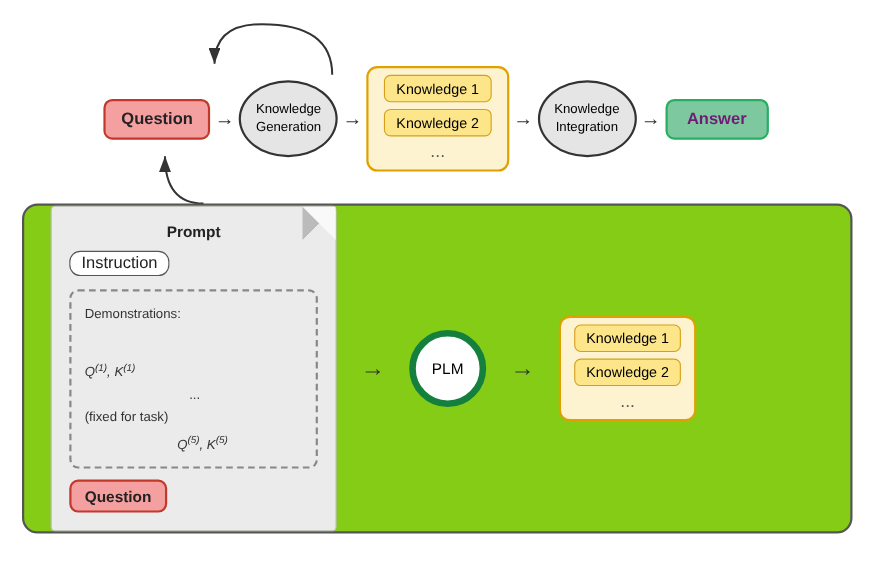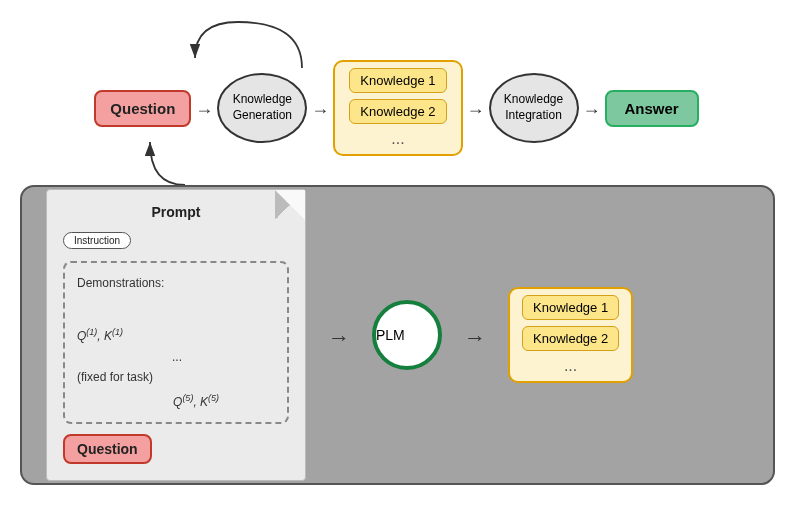--- a/index.html
+++ b/index.html
@@ -91,21 +91,21 @@
       color: #555;
     }
 
     .answer-box {
       background: #7ec8a0;
       border: 2px solid #27ae60;
       border-radius: 8px;
       padding: 8px 18px;
       font-size: 15px;
       font-weight: bold;
-      color: #000000;
+      color: #701a75;
     }
 
     
     .curved-arrow-svg {
       position: absolute;
       top: 0;
       left: 0;
       width: 100%;
       height: 100%;
       pointer-events: none;
@@ -113,21 +113,21 @@
 
     
     .bottom-panel {
       position: absolute;
       top: 185px;
       left: 20px;
       width: 755px;
       height: 300px;
       border: 2px solid #555;
       border-radius: 14px;
-      background: #a3a3a3;
+      background: #84cc16;
       display: flex;
       align-items: center;
       padding: 19px 24px;
       gap: 18px;
     }
 
     
     .prompt-card {
       background: #ebebeb;
       border: 1.5px solid #bbb;
@@ -167,21 +167,21 @@
       font-weight: bold;
       text-align: center;
       margin-bottom: 10px;
       color: #222;
     }
 
     .instruction-badge {
       border: 1.5px solid #555;
       border-radius: 10px;
       padding: 2px 10px;
-      font-size: 10px;
+      font-size: 15px;
       display: inline-block;
       background: #fff;
       margin-bottom: 12px;
       color: #222;
     }
 
     .demonstrations-box {
       border: 2px dashed #888;
       border-radius: 8px;
       padding: 10px 12px;
@@ -204,27 +204,27 @@
       border-radius: 8px;
       padding: 5px 12px;
       font-size: 14px;
       font-weight: bold;
       display: inline-block;
       color: #222;
     }
 
     
     .plm-oval {
-      border: 4px solid #15803d;
+      border: 6px solid #15803d;
       border-radius: 50%;
       width: 70px;
       height: 70px;
       display: flex;
       align-items: center;
-      justify-content: flex-start;
+      justify-content: center;
       font-size: 14px;
       background: #fff;
       flex-shrink: 0;
     }
 
     .generate-label {
       font-size: 13px;
       color: #222;
       text-align: center;
       line-height: 1.4;
@@ -316,21 +316,21 @@
         <span>Instruction</span>
       </div>
       <div class="demonstrations-box">
         <div style="display:flex; gap:8px;flex-direction:column;">
           <span style="white-space:nowrap;">Demonstrations:</span>
           <span class="demo-italic">Q<sup>(1)</sup>, K<sup>(1)</sup></span>
         </div>
         <div style="padding-left: 95px;">
           <span>...</span>
         </div>
-        <div style="display:flex; gap:20px;">
+        <div style="display:flex; gap:8px;">
           <span style="white-space:nowrap;">(fixed for task)</span>
           <span class="demo-italic">Q<sup>(5)</sup>, K<sup>(5)</sup></span>
         </div>
       </div>
       <div class="question-badge">
         <span>Question</span>
       </div>
     </div>
 
     <div class="arrow" style="font-size:22px;">→</div>

